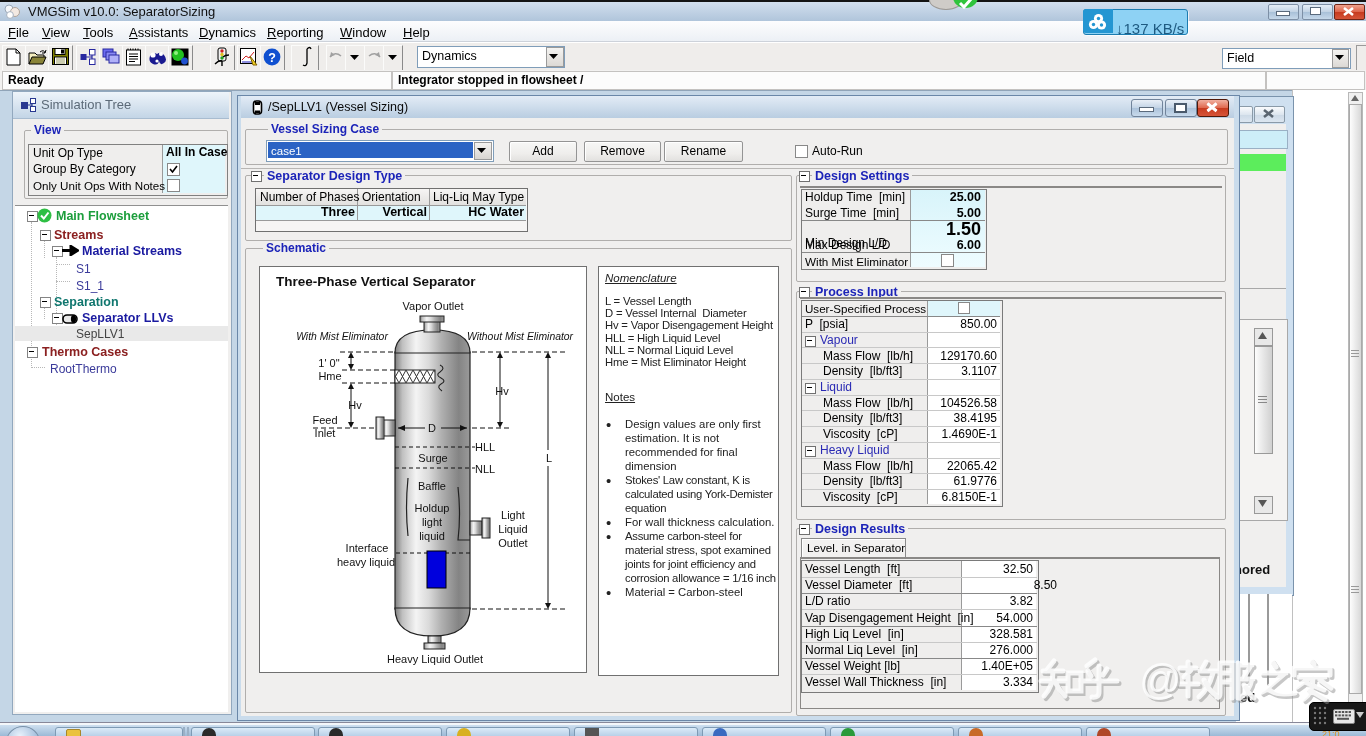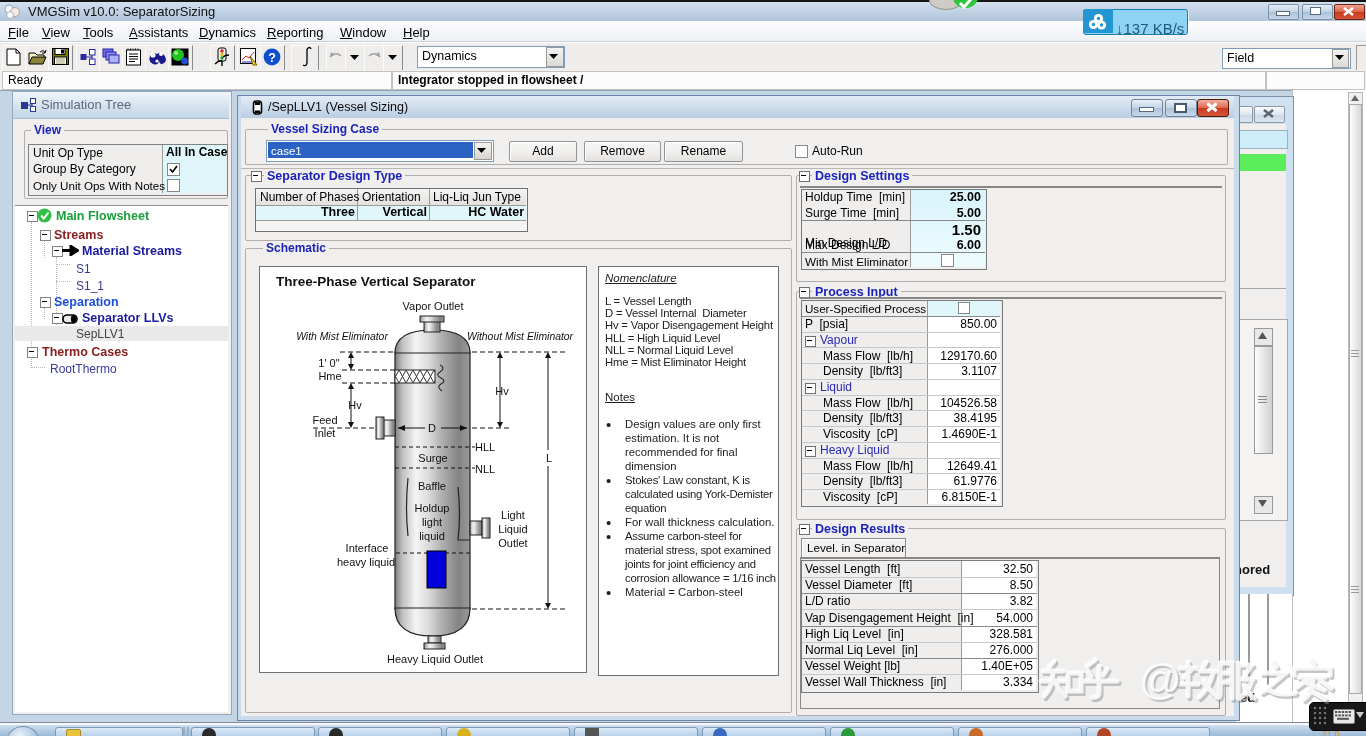--- a/index.html
+++ b/index.html
@@ -188,21 +188,21 @@
 <div class="a" style="left:1332px;top:49px;width:15px;height:17px;background:linear-gradient(#f4f3f1,#dcd9d5);border:1px solid #9a9a9a;"></div>
 <svg class="a" style="left:1335px;top:55px" width="10" height="6">
     <path d="M0 0 L9 0 L4.5 5 Z" fill="#000"></path>
   </svg>
 <div class="a" style="left:1356px;top:45px;width:10px;height:24px;background:#efedeb;border:1px solid #9a9a9a;"></div>
 
 <div class="a" style="left:0;top:70px;width:1366px;height:20px;background:#f2f1f0;"></div>
 <div class="a" style="left:2px;top:71px;width:388px;height:17px;background:#fcfcfc;border:1px solid #c4c2c0;"></div>
 <div class="a" style="left:392px;top:71px;width:872px;height:17px;background:#fcfcfc;border:1px solid #c4c2c0;"></div>
 <div class="a" style="left:1266px;top:71px;width:97px;height:17px;background:#fcfcfc;border:1px solid #c4c2c0;"></div>
-<div class="a" style="left:8px;top:73px;font-size:12px;font-weight:normal;">Ready</div>
+<div class="a" style="left:8px;top:73px;font-size:12px;font-weight:bold;">Ready</div>
 <div class="a" style="left:398px;top:73px;font-size:12px;font-weight:bold;">Integrator stopped in flowsheet /</div>
 
 <div class="a" style="left:0;top:90px;width:1366px;height:633px;background:#c4d6e6;border-top:1px solid #90a4b8;"></div>
 
 <div class="a" style="left:1292px;top:90px;width:74px;height:646px;background:#fff;border-left:1px solid #c0c0c0;"></div>
 <div class="a" style="left:1348px;top:92px;width:13px;height:612px;background:#f0f0f0;border:1px solid #b8b8b8;"></div>
 <div class="a" style="left:1349px;top:104px;width:11px;height:588px;background:linear-gradient(90deg,#fdfdfd,#d8d8d8);border:1px solid #aaa;"></div>
 <svg class="a" style="left:1350px;top:95px" width="10" height="7">
     <path d="M5 0 L9 6 L1 6 Z" fill="#666"></path>
   </svg>
@@ -300,21 +300,21 @@
 <svg class="a" style="left:62px;top:313px" width="17" height="11">
     <rect x="1" y="2" width="14" height="8" rx="4" fill="#e8e8e8" stroke="#000" stroke-width="1.6"></rect>
     <ellipse cx="11.5" cy="6" rx="2.6" ry="4" fill="#000"></ellipse>
   </svg>
 
 <div class="cell" style="left:56px;top:209px;font-weight:bold;font-size:12.5px;color:#1c9e3c;">Main Flowsheet</div>
 <div class="cell" style="left:54px;top:228px;font-weight:bold;font-size:12.5px;color:#8b2020;">Streams</div>
 <div class="cell" style="left:82px;top:244px;font-weight:bold;font-size:12.5px;color:#1a1aa0;">Material Streams</div>
 <div class="cell" style="left:76px;top:262px;color:#3a3a9a;">S1</div>
 <div class="cell" style="left:76px;top:279px;color:#3a3a9a;">S1_1</div>
-<div class="cell" style="left:54px;top:295px;font-weight:bold;font-size:12.5px;color:#1d4ed8;">Separation</div>
+<div class="cell" style="left:54px;top:295px;font-weight:bold;font-size:12.5px;color:#0f766e;">Separation</div>
 <div class="cell" style="left:82px;top:311px;font-weight:bold;font-size:12.5px;color:#1a1aa0;">Separator LLVs</div>
 <div class="cell" style="left:76px;top:327px;color:#444;">SepLLV1</div>
 <div class="cell" style="left:42px;top:345px;font-weight:bold;font-size:12.5px;color:#8b2020;">Thermo Cases</div>
 <div class="cell" style="left:50px;top:362px;color:#3a3a9a;">RootThermo</div>
 
 <div class="a" style="left:237px;top:95px;width:1001px;height:624px;background:#cadcec;border:1px solid #6a87a8;"></div>
 <div class="a" style="left:241px;top:96px;width:993px;height:22px;background:linear-gradient(#e3ecf6,#b9cde1);"></div>
 <svg class="a" style="left:252px;top:99px" width="11" height="17">
     <rect x="1.5" y="2" width="8" height="13" rx="3" fill="#fff" stroke="#000" stroke-width="1.6"></rect>
     <rect x="3" y="3" width="5" height="3" fill="#000"></rect>
@@ -357,21 +357,21 @@
 <div class="gbl" style="left:264px;top:170px;font-size:12.5px;">Separator Design Type</div>
 <div class="a" style="left:255px;top:188px;width:271px;height:42px;background:#f6f5f4;border:1px solid #707070;"></div>
 <div class="a" style="left:256px;top:189px;width:270px;height:16px;background:linear-gradient(#f6f5f4,#e2e1df);"></div>
 <div class="a" style="left:256px;top:205px;width:270px;height:15px;background:#dff6fb;"></div>
 <div class="a" style="left:357px;top:189px;width:1px;height:31px;background:#9a9a9a;"></div>
 <div class="a" style="left:429px;top:189px;width:1px;height:31px;background:#9a9a9a;"></div>
 <div class="a" style="left:256px;top:205px;width:270px;height:1px;background:#9a9a9a;"></div>
 <div class="a" style="left:256px;top:220px;width:270px;height:1px;background:#9a9a9a;"></div>
 <div class="cell" style="left:260px;top:190px;">Number of Phases</div>
 <div class="cell" style="left:362px;top:190px;">Orientation</div>
-<div class="cell" style="left:433px;top:190px;">Liq-Liq Jun Type</div>
+<div class="cell" style="left:433px;top:190px;">Liq-Liq May Type</div>
 <div class="cell val" style="left:260px;top:205px;width:95px;font-weight:bold;font-size:12.5px;">Three</div>
 <div class="cell val" style="left:362px;top:205px;width:65px;font-weight:bold;font-size:12.5px;">Vertical</div>
 <div class="cell val" style="left:433px;top:205px;width:91px;font-weight:bold;font-size:12.5px;">HC Water</div>
 
 <div class="gb" style="left:245px;top:248px;width:545px;height:463px;border-color:#b0aeac;"></div>
 <div class="gbl" style="left:263px;top:242px;">Schematic</div>
 <div class="a" style="left:259px;top:266px;width:326px;height:405px;background:#fff;border:1px solid #707070;"></div>
 <svg class="a" style="left:259px;top:266px" width="328" height="407" font-family="&quot;Liberation Sans&quot;,sans-serif">
 <defs>
 <linearGradient id="vg" x1="0" y1="0" x2="1" y2="0">
@@ -503,21 +503,21 @@
 <div class="a" style="left:910px;top:190px;width:1px;height:77px;background:#9a9a9a;"></div>
 <div class="a" style="left:802px;top:220px;width:183px;height:1px;background:#888;"></div>
 <div class="a" style="left:802px;top:252px;width:183px;height:1px;background:#888;"></div>
 <div class="cell" style="left:805px;top:190px;">Holdup Time &nbsp;[min]</div>
 <div class="cell" style="left:805px;top:206px;">Surge Time &nbsp;[min]</div>
 <div class="cell" style="left:805px;top:222px;margin-top:14px;">Min Design L/D</div>
 <div class="cell" style="left:805px;top:238px;">Max Design L/D</div>
 <div class="cell" style="left:805px;top:254px;font-size:11.7px;">With Mist Eliminator</div>
 <div class="cell val" style="left:911px;top:190px;width:70px;font-weight:bold;font-size:12.5px;">25.00</div>
 <div class="cell val" style="left:911px;top:206px;width:70px;font-weight:bold;font-size:12.5px;">5.00</div>
-<div class="cell val" style="left:911px;top:222px;width:70px;font-weight:bold;font-size:15px;">1.50</div>
+<div class="cell val" style="left:911px;top:222px;width:70px;font-weight:bold;font-size:18px;">1.50</div>
 <div class="cell val" style="left:911px;top:238px;width:70px;font-weight:bold;font-size:12.5px;">6.00</div>
 <div class="cb" style="left:941px;top:254px;"></div>
 
 <div class="gb" style="left:796px;top:291px;width:428px;height:227px;border-color:#b0aeac;"></div>
 <div class="a" style="left:799px;top:287px;width:9px;height:9px;background:#fff;border:1px solid #707070;"></div>
 <div class="a" style="left:801px;top:291px;width:5px;height:1px;background:#000;"></div>
 <div class="gbl" style="left:812px;top:286px;font-size:12.5px;">Process Input</div>
 <div class="a" style="left:800px;top:297px;width:422px;height:2px;background:#8a8886;"></div>
 <div class="a" style="left:801px;top:300px;width:200px;height:205px;background:#efeeed;border:1px solid #7a7a7a;"></div>
 <div class="a" style="left:928px;top:301px;width:72px;height:203px;background:#fff;"></div>
@@ -552,21 +552,21 @@
 <div class="cell" style="left:823px;top:396px;">Mass Flow &nbsp;[lb/h]</div>
 <div class="cell val" style="left:928px;top:396px;width:69px;">104526.58</div>
 <div class="cell" style="left:823px;top:411px;">Density &nbsp;[lb/ft3]</div>
 <div class="cell val" style="left:928px;top:411px;width:69px;">38.4195</div>
 <div class="cell" style="left:823px;top:427px;">Viscosity &nbsp;[cP]</div>
 <div class="cell val" style="left:928px;top:427px;width:69px;">1.4690E-1</div>
 <div class="a" style="left:805px;top:446px;width:9px;height:9px;background:#fff;border:1px solid #707070;"></div>
 <div class="a" style="left:807px;top:450px;width:5px;height:1px;background:#000;"></div>
 <div class="cell" style="left:820px;top:443px;color:#2a2ab4;">Heavy Liquid</div>
 <div class="cell" style="left:823px;top:459px;">Mass Flow &nbsp;[lb/h]</div>
-<div class="cell val" style="left:928px;top:459px;width:69px;">12649.41</div>
+<div class="cell val" style="left:928px;top:459px;width:69px;">22065.42</div>
 <div class="cell" style="left:823px;top:474px;">Density &nbsp;[lb/ft3]</div>
 <div class="cell val" style="left:928px;top:474px;width:69px;">61.9776</div>
 <div class="cell" style="left:823px;top:490px;">Viscosity &nbsp;[cP]</div>
 <div class="cell val" style="left:928px;top:490px;width:69px;">6.8150E-1</div>
 
 <div class="gb" style="left:796px;top:528px;width:428px;height:186px;border-color:#b0aeac;"></div>
 <div class="a" style="left:799px;top:524px;width:9px;height:9px;background:#fff;border:1px solid #707070;"></div>
 <div class="a" style="left:801px;top:528px;width:5px;height:1px;background:#000;"></div>
 <div class="gbl" style="left:812px;top:523px;font-size:12.5px;">Design Results</div>
 <div class="a" style="left:801px;top:538px;width:103px;height:19px;background:#f2f1f0;border:1px solid #8a8a8a;border-bottom:none;box-shadow:inset 1px 1px 0 #fff;"></div>
@@ -578,21 +578,21 @@
 <div class="a" style="left:802px;top:577px;width:235px;height:1px;background:#c8c8c8;"></div>
 <div class="a" style="left:802px;top:593px;width:235px;height:1px;background:#888;"></div>
 <div class="a" style="left:802px;top:609px;width:235px;height:1px;background:#c8c8c8;"></div>
 <div class="a" style="left:802px;top:626px;width:235px;height:1px;background:#888;"></div>
 <div class="a" style="left:802px;top:642px;width:235px;height:1px;background:#c8c8c8;"></div>
 <div class="a" style="left:802px;top:658px;width:235px;height:1px;background:#888;"></div>
 <div class="a" style="left:802px;top:674px;width:235px;height:1px;background:#c8c8c8;"></div>
 <div class="cell" style="left:805px;top:562px;">Vessel Length &nbsp;[ft]</div>
 <div class="cell val" style="left:962px;top:562px;width:71px;">32.50</div>
 <div class="cell" style="left:805px;top:578px;text-align:center;">Vessel Diameter &nbsp;[ft]</div>
-<div class="cell val" style="left:962px;top:578px;width:71px;">8.50</div>
+<div class="cell val" style="left:962px;top:578px;width:71px;padding-left:24px;">8.50</div>
 <div class="cell" style="left:805px;top:594px;">L/D ratio</div>
 <div class="cell val" style="left:962px;top:594px;width:71px;">3.82</div>
 <div class="cell" style="left:805px;top:611px;">Vap Disengagement Height &nbsp;[in]</div>
 <div class="cell val" style="left:962px;top:611px;width:71px;">54.000</div>
 <div class="cell" style="left:805px;top:627px;">High Liq Level &nbsp;[in]</div>
 <div class="cell val" style="left:962px;top:627px;width:71px;">328.581</div>
 <div class="cell" style="left:805px;top:643px;">Normal Liq Level &nbsp;[in]</div>
 <div class="cell val" style="left:962px;top:643px;width:71px;">276.000</div>
 <div class="cell" style="left:805px;top:659px;">Vessel Weight [lb]</div>
 <div class="cell val" style="left:962px;top:659px;width:71px;">1.40E+05</div>

